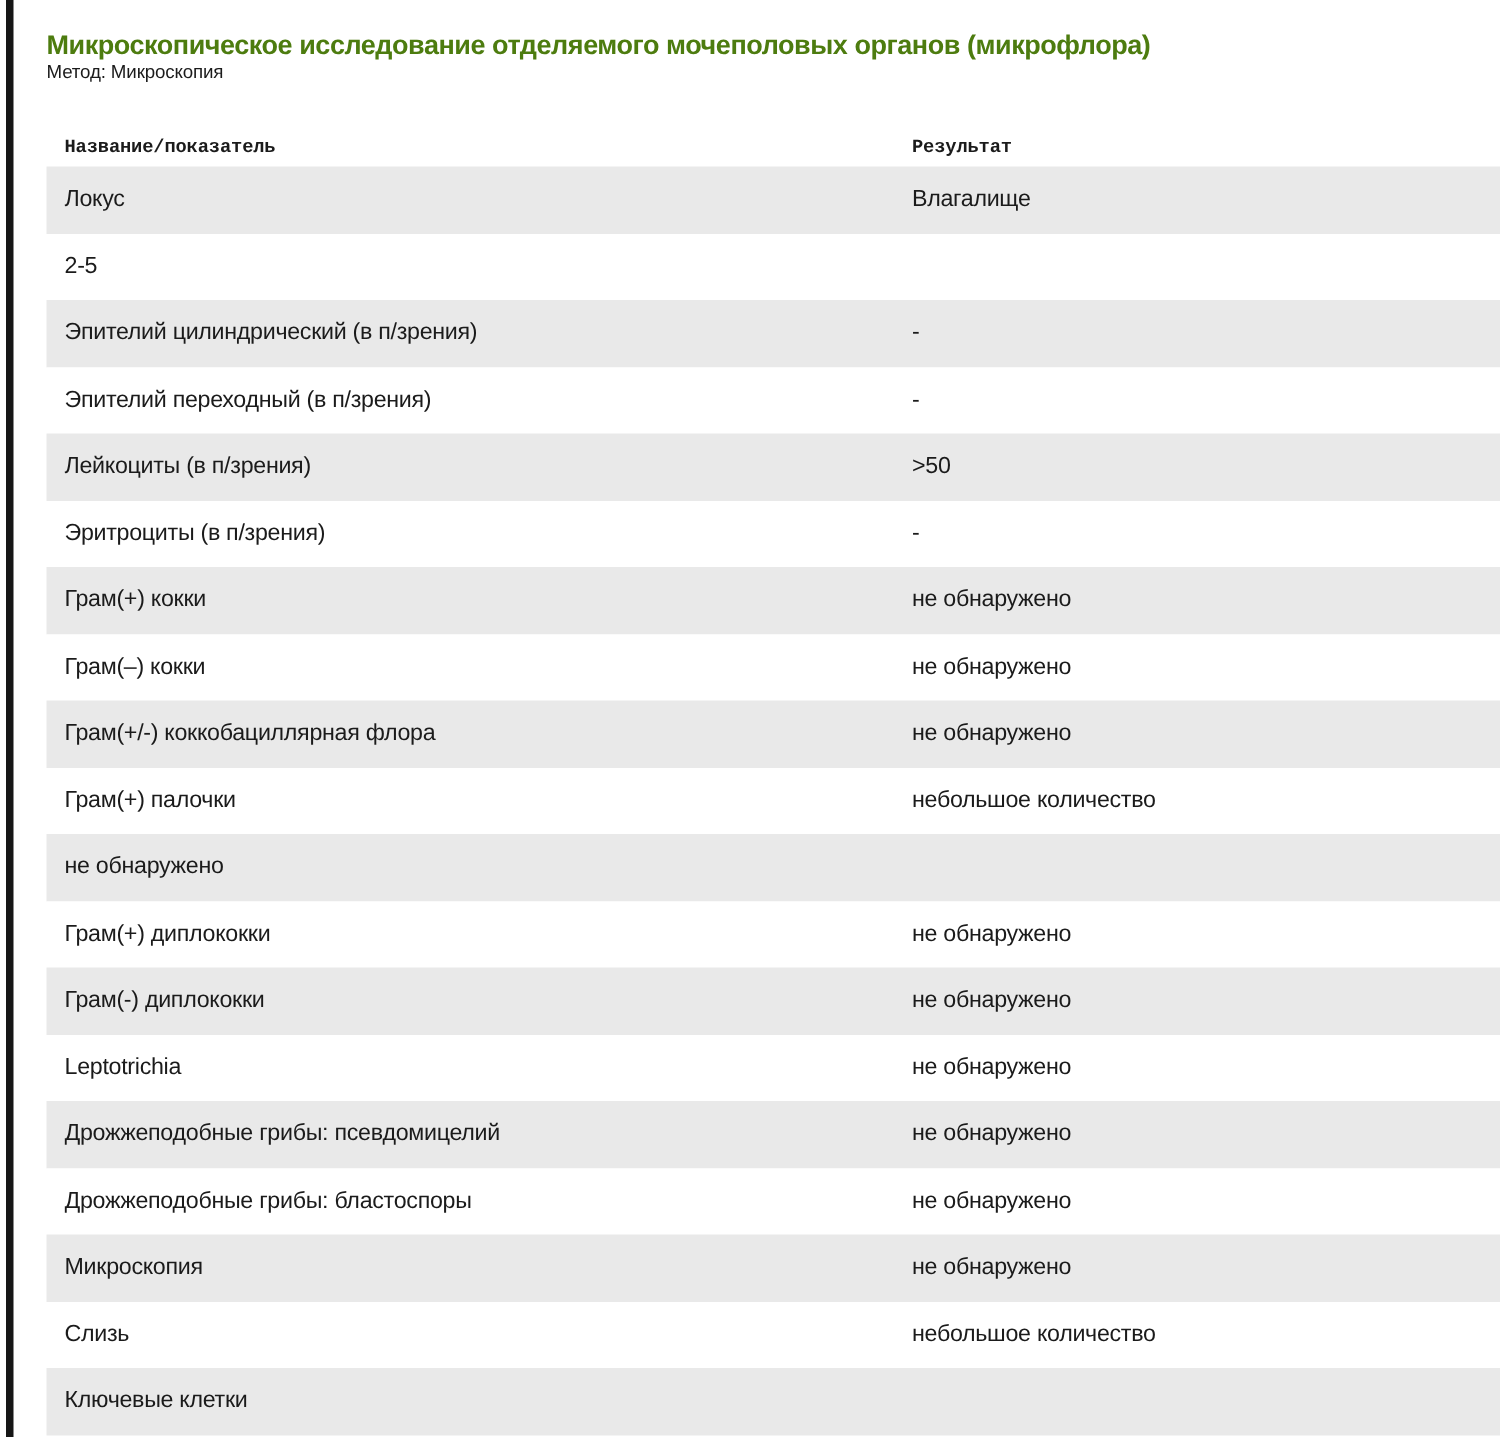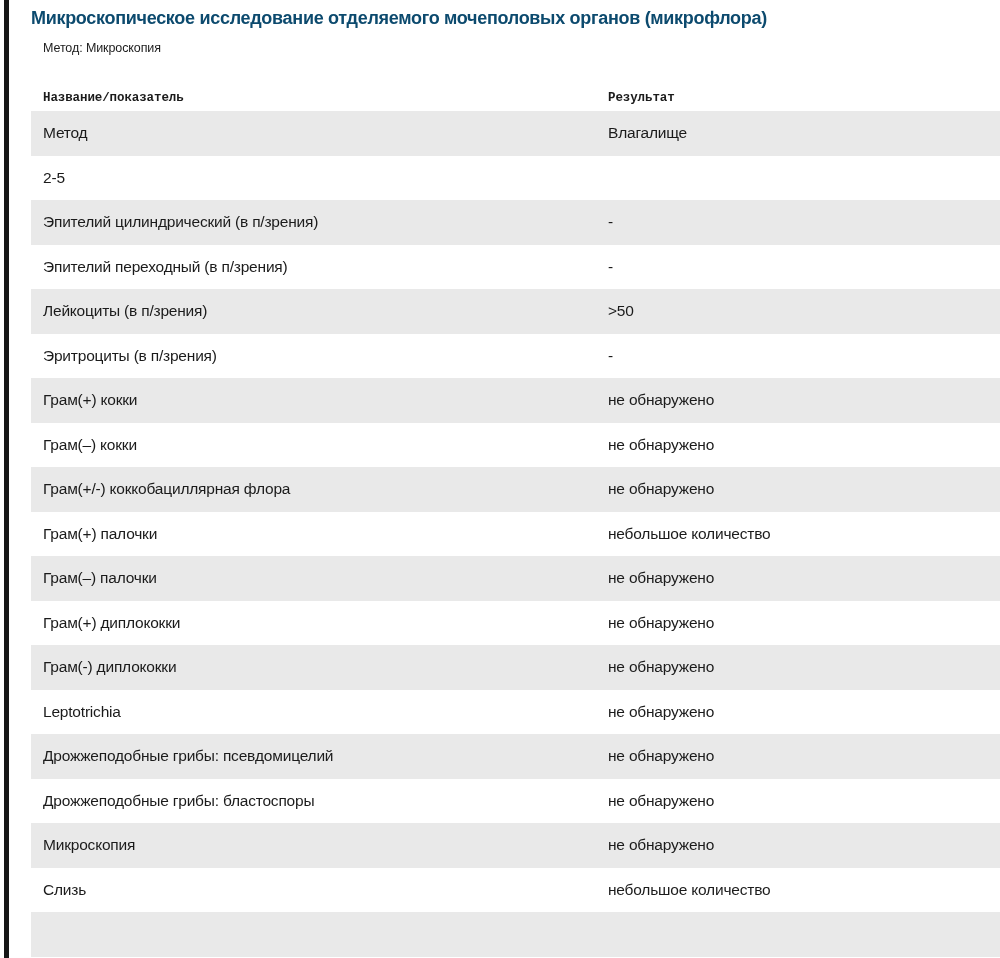--- a/index.html
+++ b/index.html
@@ -26,37 +26,36 @@
     left: 4px;
     top: 0;
     width: 5px;
     height: 958px;
     background: #161616;
   }
 
   .report-title {
     position: absolute;
     left: 31px;
-    top: 8px;
+    top: 20px;
     font-size: 18px;
     font-weight: 700;
-    color: #0c4a6e;
+    color: #4d7c0f;
     letter-spacing: -0.3px;
     white-space: nowrap;
   }
 
   .method-label {
     position: absolute;
     left: 31px;
     top: 41px;
     font-size: 12.5px;
     font-weight: 400;
     color: #1b1b1b;
     letter-spacing: -0.1px;
-    margin-left: 12px;
   }
 
   .table {
     position: absolute;
     left: 31px;
     top: 85px;
     right: 0;
   }
 
   .header-row {
@@ -110,21 +109,21 @@
 
   <div class="table">
 
     <div class="header-row">
       <div class="cell-name">Название/показатель</div>
       <div class="cell-result">Результат</div>
     </div>
 
     <div id="table-body">
         <div class="row striped">
-    <div class="cell-name">Метод</div>
+    <div class="cell-name">Локус</div>
     <div class="cell-result">Влагалище</div>
   </div>
         <div class="row">
     <div class="cell-result">2-5</div>
   </div>
         <div class="row striped">
     <div class="cell-name">Эпителий цилиндрический (в п/зрения)</div>
     <div class="cell-result">-</div>
   </div>
         <div class="row">
@@ -149,21 +148,20 @@
   </div>
         <div class="row striped">
     <div class="cell-name">Грам(+/-) коккобациллярная флора</div>
     <div class="cell-result">не обнаружено</div>
   </div>
         <div class="row">
     <div class="cell-name">Грам(+) палочки</div>
     <div class="cell-result">небольшое количество</div>
   </div>
         <div class="row striped">
-    <div class="cell-name">Грам(–) палочки</div>
     <div class="cell-result">не обнаружено</div>
   </div>
         <div class="row">
     <div class="cell-name">Грам(+) диплококки</div>
     <div class="cell-result">не обнаружено</div>
   </div>
         <div class="row striped">
     <div class="cell-name">Грам(-) диплококки</div>
     <div class="cell-result">не обнаружено</div>
   </div>
@@ -181,18 +179,19 @@
   </div>
         <div class="row striped">
     <div class="cell-name">Микроскопия</div>
     <div class="cell-result">не обнаружено</div>
   </div>
         <div class="row">
     <div class="cell-name">Слизь</div>
     <div class="cell-result">небольшое количество</div>
   </div>
         <div class="row striped">
+    <div class="cell-name">Ключевые клетки</div>
   </div>
       </div>
 
   </div>
 
 </div>
 
 </body></html>

